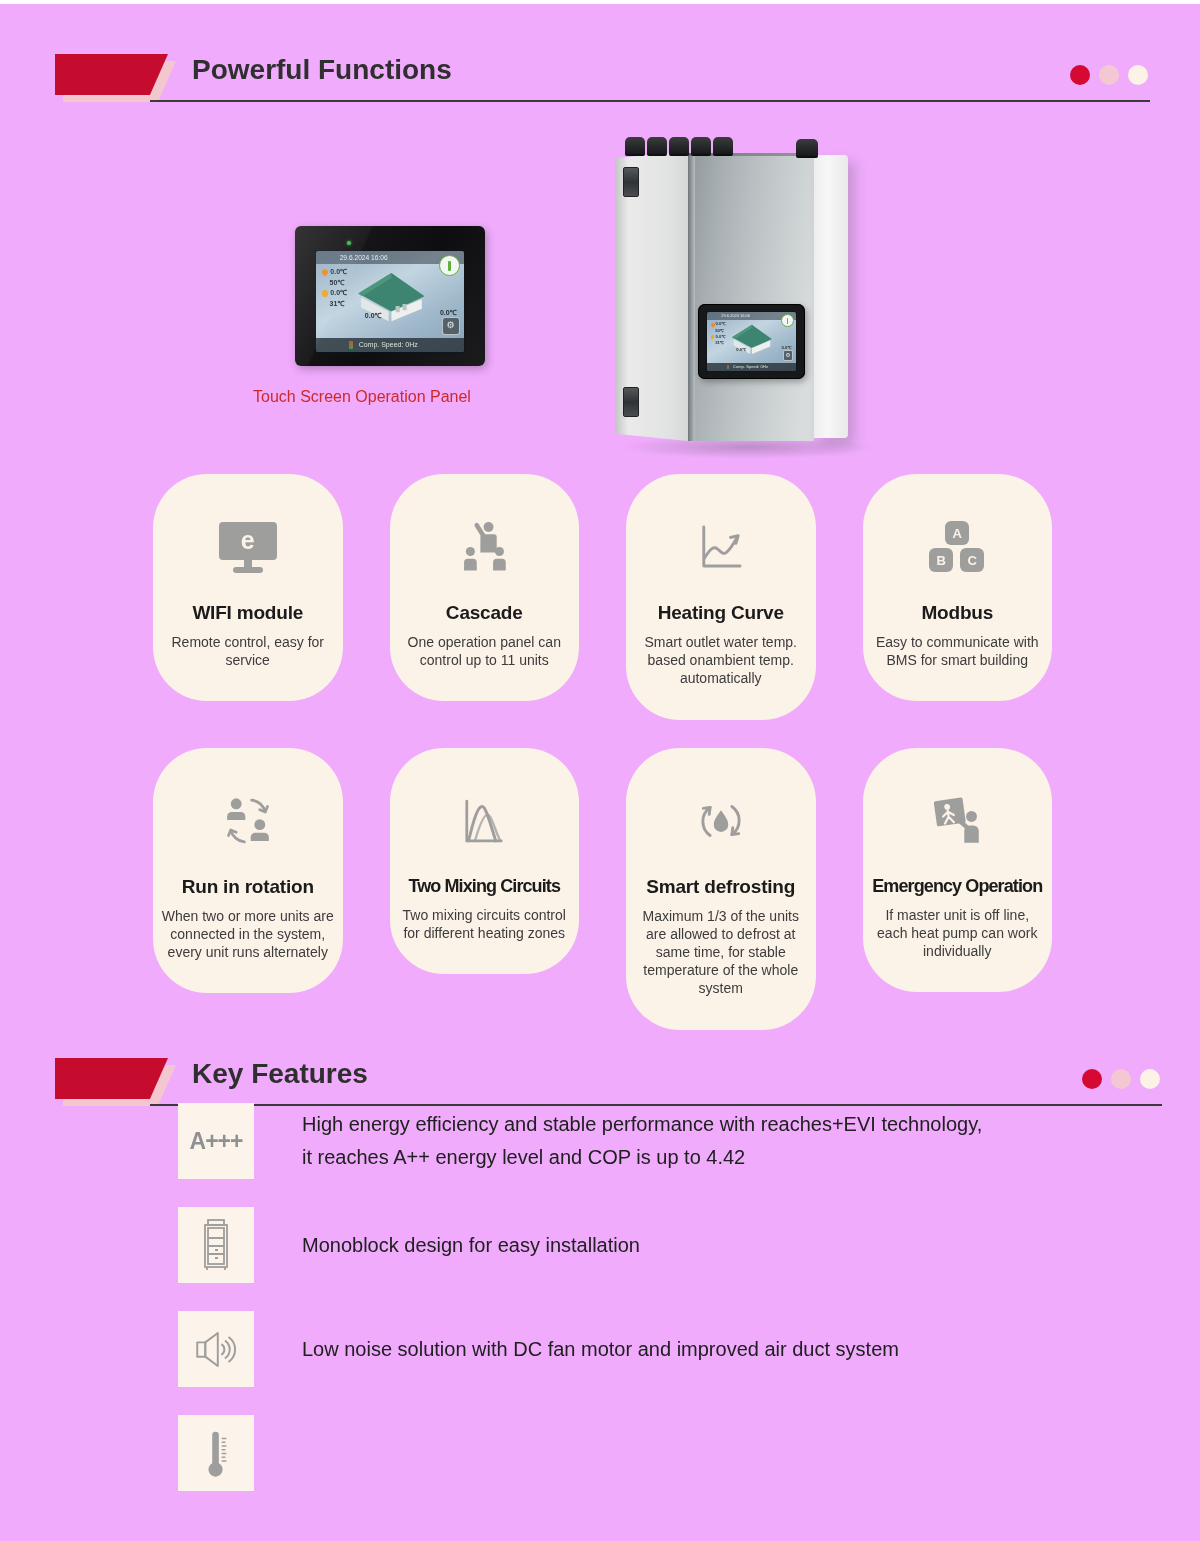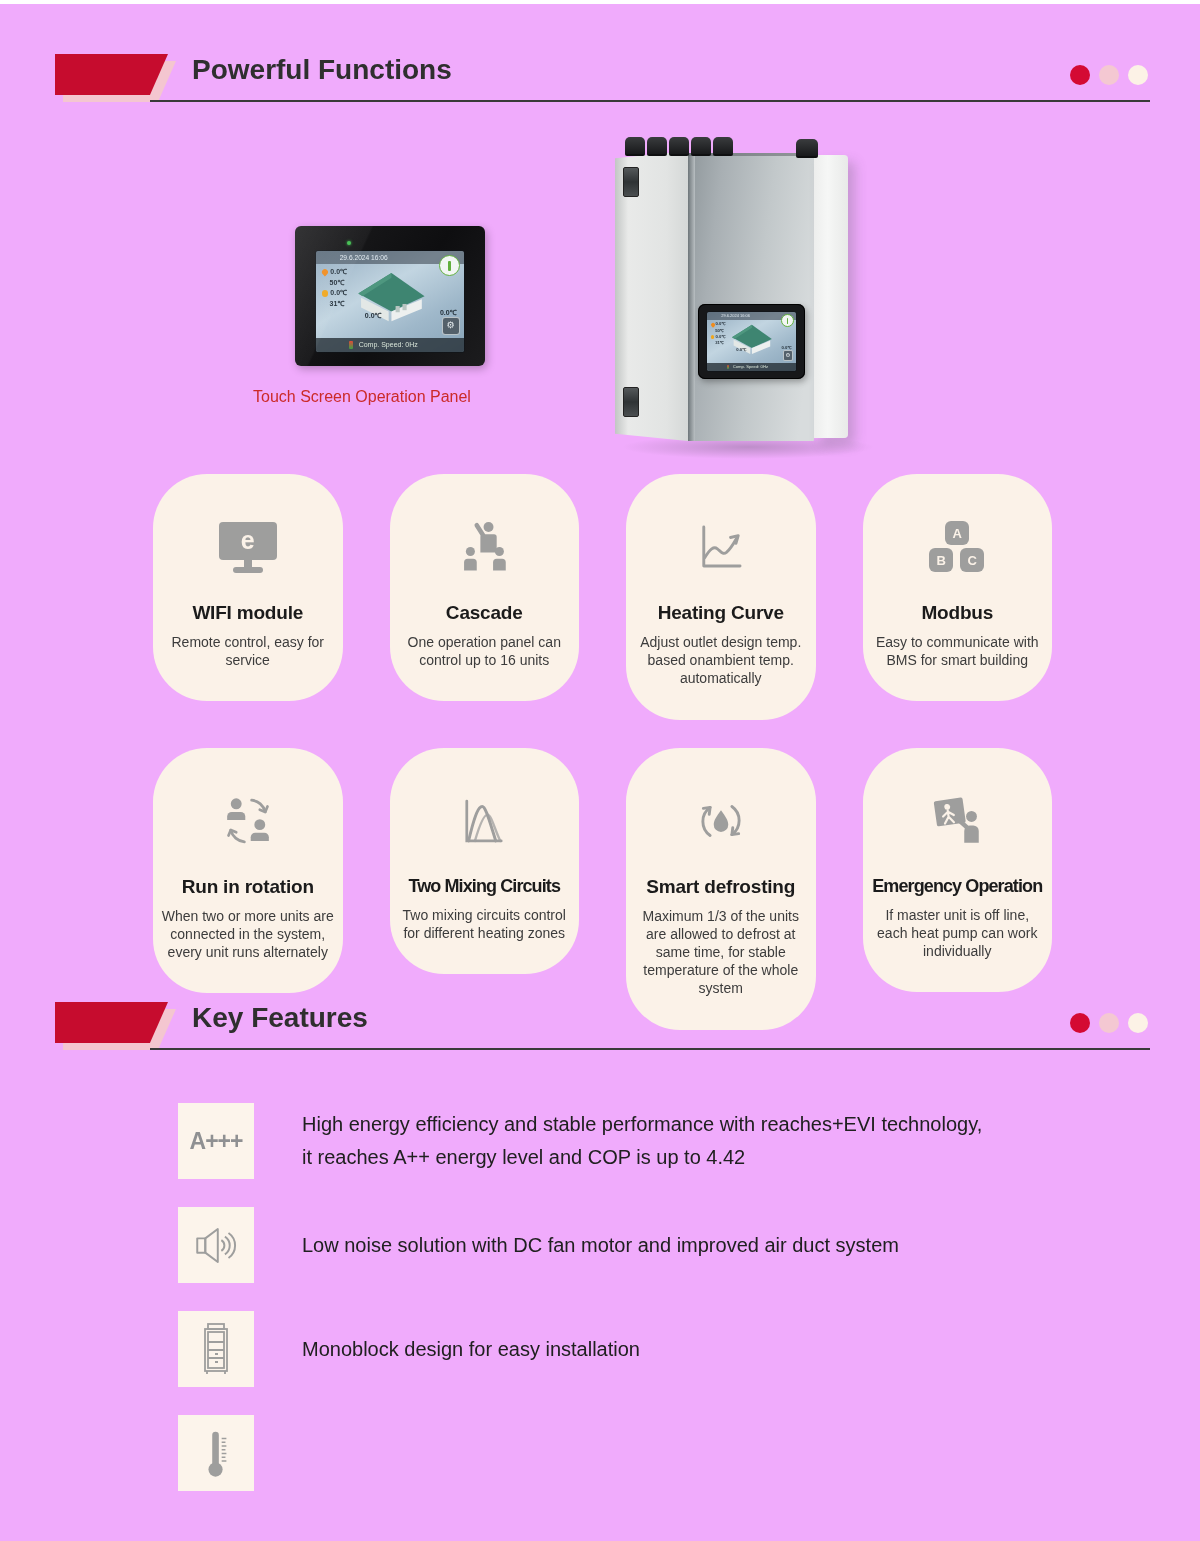--- a/index.html
+++ b/index.html
@@ -259,33 +259,33 @@
             <path d="M31 18 h12 a3 3 0 0 1 3 3 v17 h-18 v-17 a3 3 0 0 1 3 -3 z"></path>
             <circle cx="17" cy="37" r="5"></circle>
             <path d="M10 58 v-9 a4 4 0 0 1 4 -4 h6 a4 4 0 0 1 4 4 v9 z"></path>
             <circle cx="49" cy="37" r="5"></circle>
             <path d="M42 58 v-9 a4 4 0 0 1 4 -4 h6 a4 4 0 0 1 4 4 v9 z"></path>
           </g>
           <path d="M31 19 L24 8" stroke="#9E9E9D" stroke-width="5" stroke-linecap="round" fill="none"></path>
         </svg>
       </div>
       <h3>Cascade</h3>
-      <p>One operation panel can control up to 16 units</p>
+      <p>One operation panel can control up to 11 units</p>
     </div>
 
     <div class="card">
       <div class="card-icon">
         <svg viewBox="0 0 64 64" width="58" height="58" fill="none" stroke="#9E9E9D" stroke-width="3.2" stroke-linecap="round" stroke-linejoin="round">
           <path d="M13 10 V53 H53"></path>
           <path d="M14 44 C20 34 24 31 28 34 C32 37 34 41 38 38 C43 34 46 28 50 21"></path>
           <path d="M42.5 21.5 L51 19.5 L48.5 28"></path>
         </svg>
       </div>
       <h3>Heating Curve</h3>
-      <p>Adjust outlet design temp. based onambient temp. automatically</p>
+      <p>Smart outlet water temp. based onambient temp. automatically</p>
     </div>
 
     <div class="card">
       <div class="card-icon">
         <div class="icon-modbus">
           <div class="mb mb-a">
               <span>A</span>
             </div>
           <div class="mb mb-b">
               <span>B</span>
@@ -363,21 +363,21 @@
             <path d="M40 56 v-13 a6 6 0 0 1 6 -6 h4 a6 6 0 0 1 6 6 v13 z"></path>
           </g>
           <path d="M43 39 L34 31" stroke="#9E9E9D" stroke-width="5" stroke-linecap="round" fill="none"></path>
         </svg>
       </div>
       <h3 class="tight">Emergency Operation</h3>
       <p class="left">If master unit is off line, each heat pump can work individually</p>
     </div>
   </div>
 
-  <div class="section" style="top:996px;">
+  <div class="section" style="top:1052px;padding-left:12px;">
     <div class="sec-ribbon-shadow"></div>
     <div class="sec-ribbon"></div>
     <div class="sec-title">Key Features</div>
     <div class="sec-line"></div>
     <div class="sec-dots">
       <i class="d-red"></i>
       <i class="d-pink"></i>
       <i class="d-cream"></i>
     </div>
   </div>
@@ -389,50 +389,50 @@
         <span class="feat-energy">A+++</span>
       </div>
       <div class="feat-text">
         <div>High energy efficiency and stable performance with reaches+EVI technology,</div>
         <div>it reaches A++ energy level and COP is up to 4.42</div>
       </div>
     </div>
 
     <div class="feature">
       <div class="feat-icon">
+        <svg viewBox="0 0 40 58" width="40" height="58" fill="none" stroke="#9E9E9D" stroke-width="1.8">
+          <rect x="12" y="4" width="16" height="5"></rect>
+          <rect x="9" y="9" width="22" height="42"></rect>
+          <rect x="12" y="12" width="16" height="36"></rect>
+          <path d="M12 22 h16 M12 30 h16 M12 38 h16 M19 34 h3 M19 42 h3"></path>
+          <path d="M11 51 v3 M29 51 v3"></path>
+        </svg>
+      </div>
+      <div class="feat-text">
+        <div>Monoblock design for easy installation</div>
+      </div>
+    </div>
+
+    <div class="feature">
+      <div class="feat-icon">
         <svg viewBox="0 0 56 50" width="50" height="45" fill="none" stroke="#9E9E9D" stroke-width="2.2" stroke-linejoin="round">
           <rect x="7" y="17" width="9" height="16"></rect>
           <path d="M16 17 L30 6.5 V43.5 L16 33 Z"></path>
           <path d="M34 19 a7 7 0 0 1 0 12"></path>
           <path d="M38 15 a12 12 0 0 1 0 20"></path>
           <path d="M42 11 a17 17 0 0 1 0 28"></path>
         </svg>
       </div>
       <div class="feat-text">
         <div>Low noise solution with DC fan motor and improved air duct system</div>
       </div>
     </div>
 
     <div class="feature">
       <div class="feat-icon">
-        <svg viewBox="0 0 40 58" width="40" height="58" fill="none" stroke="#9E9E9D" stroke-width="1.8">
-          <rect x="12" y="4" width="16" height="5"></rect>
-          <rect x="9" y="9" width="22" height="42"></rect>
-          <rect x="12" y="12" width="16" height="36"></rect>
-          <path d="M12 22 h16 M12 30 h16 M12 38 h16 M19 34 h3 M19 42 h3"></path>
-          <path d="M11 51 v3 M29 51 v3"></path>
-        </svg>
-      </div>
-      <div class="feat-text">
-        <div>Monoblock design for easy installation</div>
-      </div>
-    </div>
-
-    <div class="feature">
-      <div class="feat-icon">
         <svg viewBox="0 0 36 56" width="34" height="53">
           <g fill="#9E9E9D">
             <rect x="14" y="5" width="7" height="36" rx="3.5"></rect>
             <circle cx="17.5" cy="45" r="7.5"></circle>
           </g>
           <g stroke="#9E9E9D" stroke-width="1.6">
             <path d="M24 12 h5 M24 16 h4 M24 20 h5 M24 24 h4 M24 28 h5 M24 32 h4 M24 36 h5"></path>
           </g>
         </svg>
       </div>

